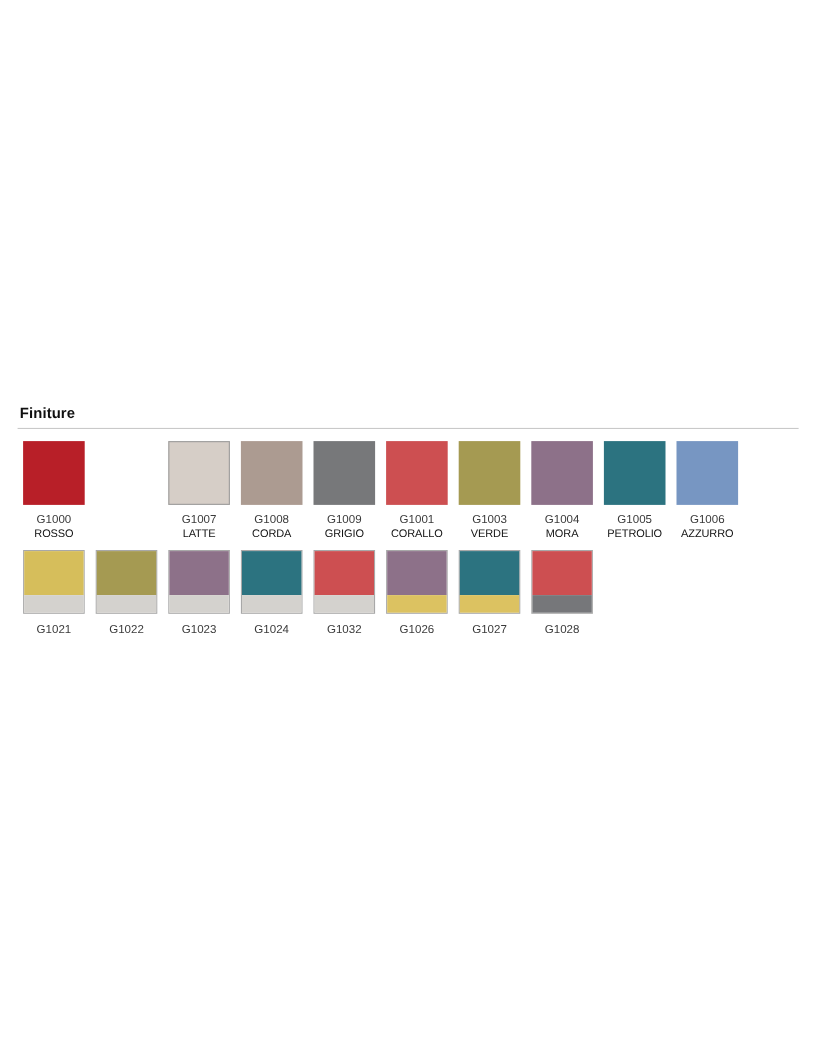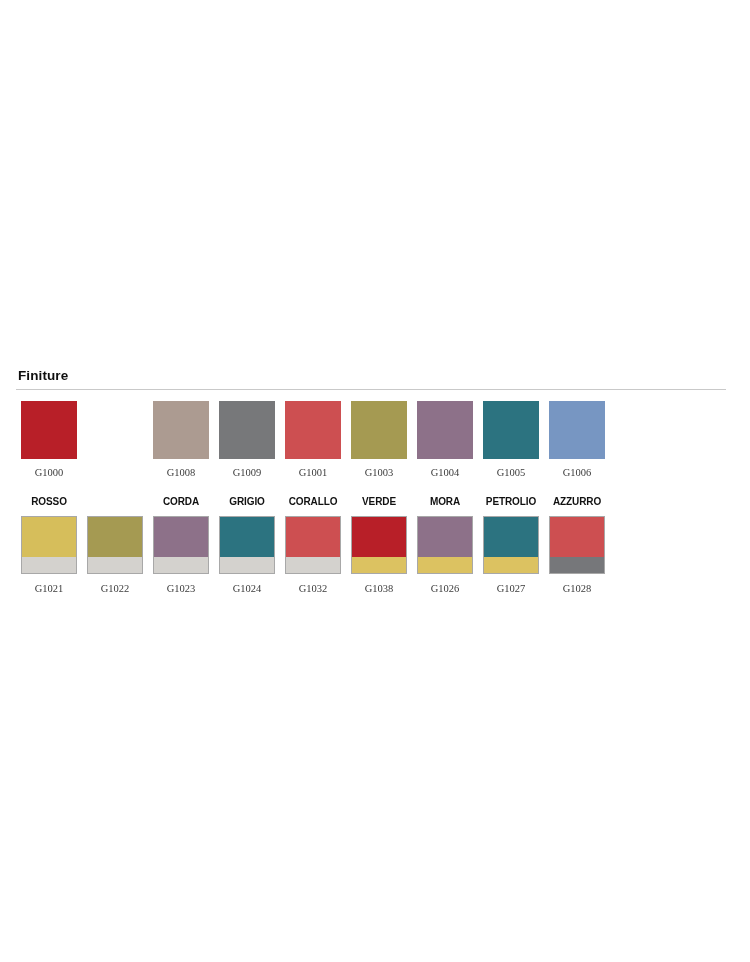--- a/index.html
+++ b/index.html
@@ -106,28 +106,28 @@
   }
 
   
   .code {
     font-size: 10.5px;
     color: #3a3a3a;
     line-height: 13px;
     margin-top: 7px;
     text-align: center;
     white-space: nowrap;
-    font-family: Liberation Serif, serif;
+    font-family: Liberation Sans, sans-serif;
   }
   .name {
     font-size: 10px;
-    font-weight: bold;
+    font-weight: normal;
     color: #111111;
     line-height: 13px;
-    margin-top: 16px;
+    margin-top: 0;
     text-align: center;
     white-space: nowrap;
     letter-spacing: -0.1px;
   }
   .cell.empty .code,
   .cell.empty .name {
     visibility: hidden;
   }
   .row-two .code {
     margin-top: 8px;
@@ -151,20 +151,25 @@
             <div class="swatch-single" style="background: rgb(184, 31, 40);"></div>
             <div class="code">G1000</div>
             <div class="name">ROSSO</div>
           </div>
           <div class="cell empty">
             <div class="swatch-single" style="background: rgb(255, 255, 255);"></div>
             <div class="code"></div>
             <div class="name"></div>
           </div>
           <div class="cell">
+            <div class="swatch-single bordered" style="background: rgb(214, 206, 199);"></div>
+            <div class="code">G1007</div>
+            <div class="name">LATTE</div>
+          </div>
+          <div class="cell">
             <div class="swatch-single" style="background: rgb(172, 155, 145);"></div>
             <div class="code">G1008</div>
             <div class="name">CORDA</div>
           </div>
           <div class="cell">
             <div class="swatch-single" style="background: rgb(119, 120, 122);"></div>
             <div class="code">G1009</div>
             <div class="name">GRIGIO</div>
           </div>
           <div class="cell">
@@ -225,27 +230,20 @@
           </div>
           <div class="cell">
             <div class="swatch-duo">
               <div class="top" style="background: rgb(205, 79, 81);"></div>
               <div class="bottom" style="background: rgb(212, 210, 206);"></div>
             </div>
             <div class="code">G1032</div>
           </div>
           <div class="cell">
             <div class="swatch-duo">
-              <div class="top" style="background: rgb(184, 31, 40);"></div>
-              <div class="bottom" style="background: rgb(220, 194, 97);"></div>
-            </div>
-            <div class="code">G1038</div>
-          </div>
-          <div class="cell">
-            <div class="swatch-duo">
               <div class="top" style="background: rgb(141, 113, 137);"></div>
               <div class="bottom" style="background: rgb(220, 194, 97);"></div>
             </div>
             <div class="code">G1026</div>
           </div>
           <div class="cell">
             <div class="swatch-duo">
               <div class="top" style="background: rgb(44, 115, 128);"></div>
               <div class="bottom" style="background: rgb(220, 194, 97);"></div>
             </div>

